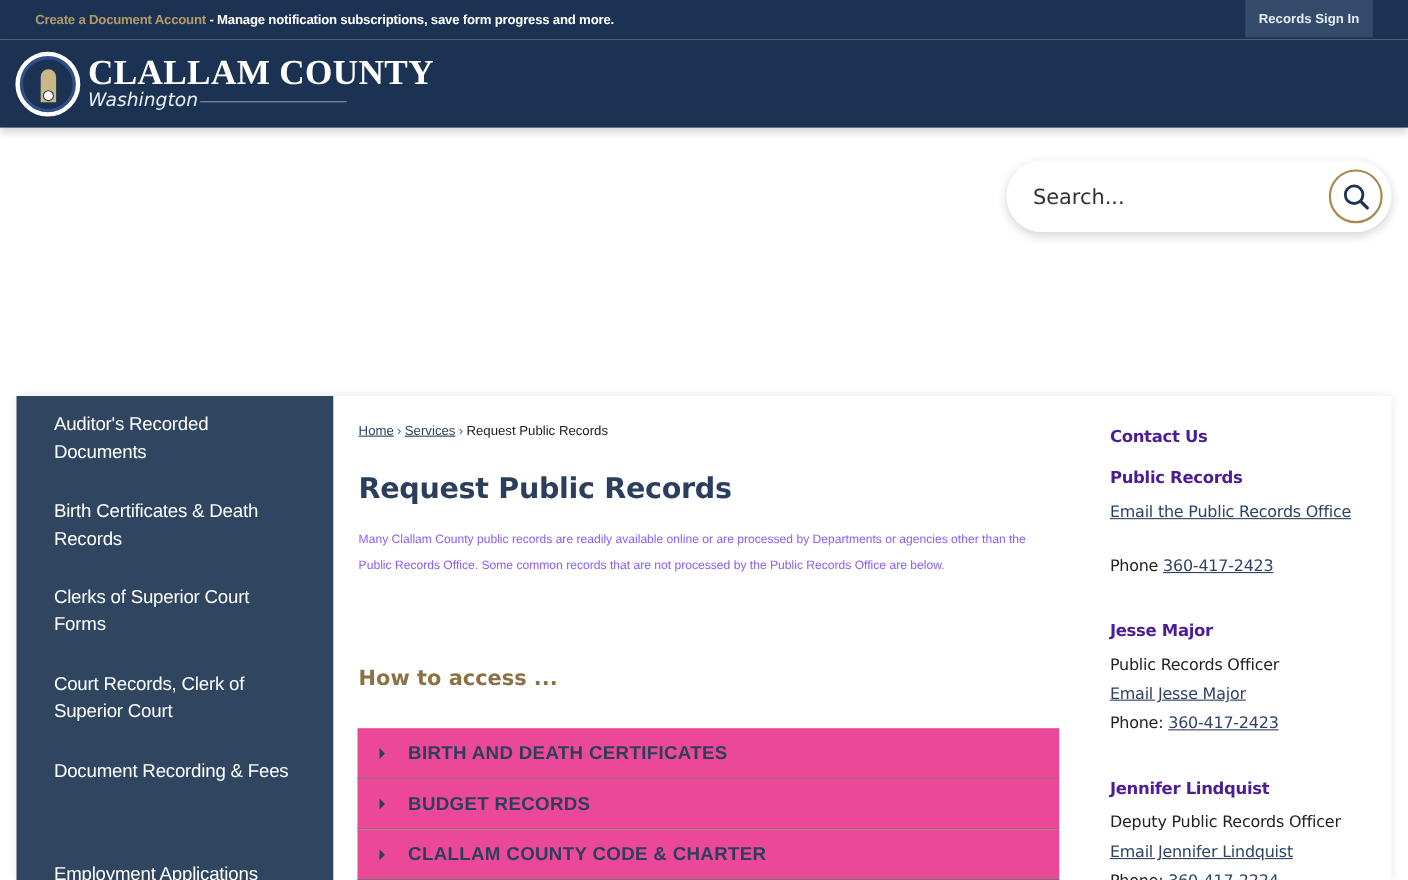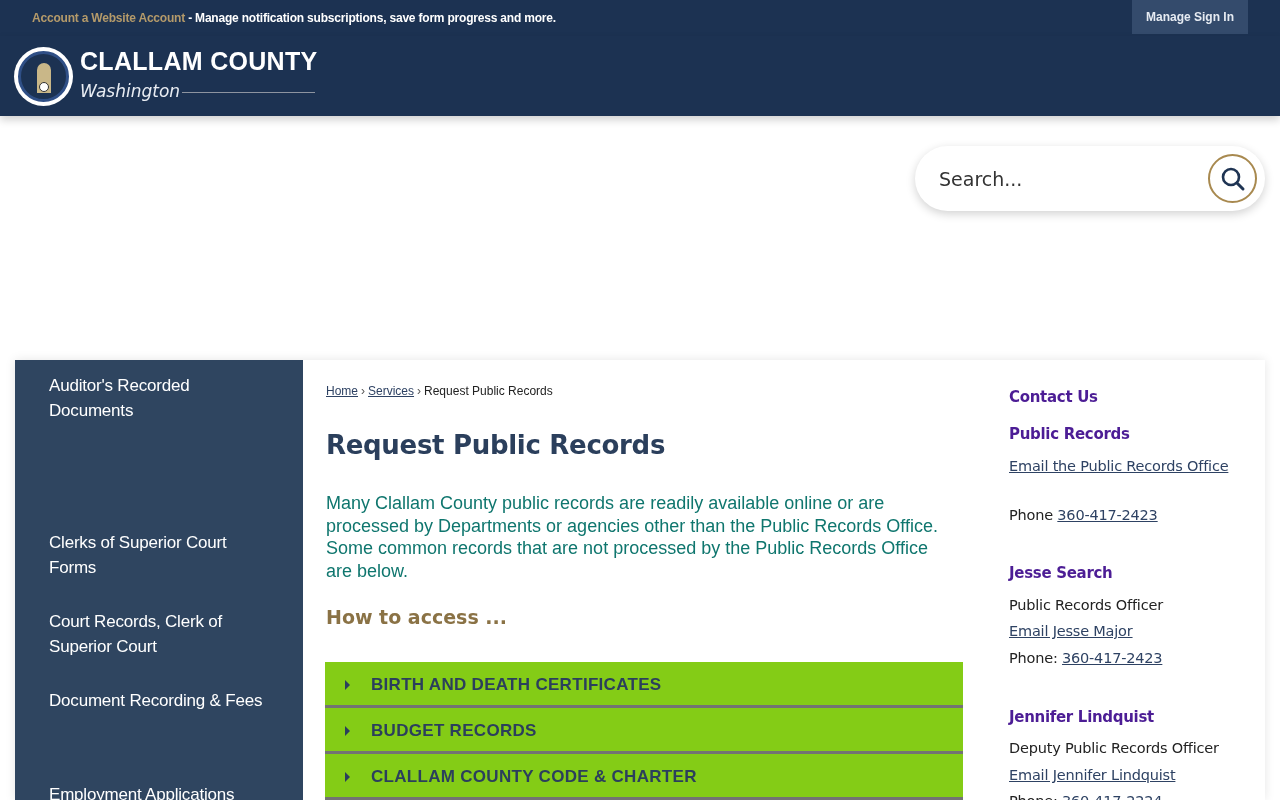--- a/index.html
+++ b/index.html
@@ -38,22 +38,22 @@
   }
   .seal-inner .tower {
     position: absolute; left: 16px; top: 9px; width: 14px; height: 30px;
     background: #c9b788; border-radius: 7px 7px 0 0;
   }
   .seal-inner .clock {
     position: absolute; left: 18px; top: 28px; width: 10px; height: 10px; border-radius: 50%;
     background: #fff; border: 1px solid #333;
   }
   .logo-title {
-    position: absolute; left: 66px; top: 0px; font-family: Liberation Sans, sans-serif;
-    font-weight: bold; font-size: 25px; color: #ffffff; letter-spacing: 0.3px; white-space: nowrap;
+    position: absolute; left: 66px; top: 0px; font-family: Liberation Serif, serif;
+    font-weight: bold; font-size: 32px; color: #ffffff; letter-spacing: 0.3px; white-space: nowrap;
   }
   .logo-sub {
     position: absolute; left: 66px; top: 34px; font-family: "DejaVu Sans", sans-serif;
     font-style: italic; font-size: 17px; color: #e9edf3; white-space: nowrap;
   }
   .logo-line { position: absolute; left: 168px; top: 45px; width: 133px; height: 1px; background: #8d94a0; }
 
   .mainnav { position: absolute; left: 330px; top: 0; height: 80px; width: 950px; }
   .mainnav .nav-item {
     position: absolute; top: 27px; font-family: "DejaVu Sans", sans-serif; font-weight: bold;
@@ -90,52 +90,52 @@
 
   .main { position: absolute; left: 326px; top: 360px; width: 640px; }
   .breadcrumb { position: absolute; left: 0; top: 24px; font-size: 12px; color: #222; white-space: nowrap; }
   .breadcrumb a { color: #2e4263; text-decoration: underline; }
   .breadcrumb .sep { color: #555; margin: 0 3px; }
   .page-title {
     position: absolute; left: 0; top: 70px; font-family: "DejaVu Sans", sans-serif; font-weight: bold;
     font-size: 26px; color: #2b3f5c; white-space: nowrap; letter-spacing: -0.3px;
   }
   .intro {
-    position: absolute; left: 0; top: 120px; width: 630px; font-size: 18px; line-height: 22.5px; color: #0f766e; margin-top: 12px;
+    position: absolute; left: 0; top: 120px; width: 630px; font-size: 11px; line-height: 22.5px; color: #8b5cf6;
   }
   .howto {
     position: absolute; left: 0; top: 246px; font-family: "DejaVu Sans", sans-serif; font-weight: bold;
     font-size: 19px; color: #8a7245; white-space: nowrap;
   }
   .accordion { position: absolute; left: -1px; top: 302px; width: 638px; }
   .acc-item {
-    position: relative; height: 46px; background: #84cc16; border-bottom: 3px solid #737373;
+    position: relative; height: 46px; background: #ec4899; border-bottom: 1px solid #737373;
   }
   .acc-item .caret {
     position: absolute; left: 20px; top: 18px; width: 0; height: 0;
     border-top: 5px solid transparent; border-bottom: 5px solid transparent; border-left: 5px solid #2b3f5c;
   }
   .acc-item .acc-label {
     position: absolute; left: 46px; top: 13px; font-size: 17px; font-weight: bold; color: #2b3f5c;
     letter-spacing: 0.3px; white-space: nowrap;
   }
 
   .contact { position: absolute; left: 1009px; top: 360px; width: 250px; font-family: "DejaVu Sans", sans-serif; }
   .contact .c-h2 { position: absolute; left: 0; font-weight: bold; font-size: 15px; color: #4c1d95; white-space: nowrap; letter-spacing: -0.3px; }
   .contact .c-txt { position: absolute; left: 0; font-size: 14.5px; color: #222; white-space: nowrap; letter-spacing: -0.2px; }
   .contact a { color: #2e4263; }
 </style>
 </head>
 <body>
 
 <div class="topbar">
   <div class="notice">
-    <a href="#">Account a Website Account</a><span> - Manage notification subscriptions, save form progress and more.</span>
-  </div>
-  <div class="signin">Manage Sign In</div>
+    <a href="#">Create a Document Account</a><span> - Manage notification subscriptions, save form progress and more.</span>
+  </div>
+  <div class="signin">Records Sign In</div>
 </div>
 
 <div class="header">
   <div class="logo">
     <div class="seal">
       <div class="seal-inner">
           <div class="tower"></div>
           <div class="clock"></div>
         </div>
     </div>
@@ -152,20 +152,21 @@
       <circle cx="11" cy="11" r="8" fill="none" stroke="#1f3453" stroke-width="2.6"></circle>
       <line x1="17" y1="17" x2="23" y2="23" stroke="#1f3453" stroke-width="3" stroke-linecap="round"></line>
     </svg>
   </div>
 </div>
 
 <div class="content-card"></div>
 
 <div class="sidebar">
   <div class="side-item" style="top:13px">Auditor's Recorded Documents</div>
+  <div class="side-item" style="top:92px">Birth Certificates &amp; Death Records</div>
   <div class="side-item" style="top:170px">Clerks of Superior Court Forms</div>
   <div class="side-item" style="top:249px">Court Records, Clerk of Superior Court</div>
   <div class="side-item" style="top:328px">Document Recording &amp; Fees</div>
   <div class="side-item" style="top:422px; width:240px">Employment Applications</div>
 </div>
 
 <div class="main">
   <div class="breadcrumb">
     <a href="#">Home</a><span class="sep">›</span><a href="#">Services</a><span class="sep">›</span><span>Request Public Records</span>
   </div>
@@ -187,21 +188,21 @@
     </div>
   </div>
 </div>
 
 <div class="contact">
   <div class="c-h2" style="top:28px">Contact Us</div>
   <div class="c-h2" style="top:65px">Public Records</div>
   <div class="c-txt" style="top:98px"><a href="#">Email the Public Records Office</a></div>
   <div class="c-txt" style="top:147px"><span>Phone </span><a href="#">360-417-2423</a></div>
 
-  <div class="c-h2" style="top:204px">Jesse Search</div>
+  <div class="c-h2" style="top:204px">Jesse Major</div>
   <div class="c-txt" style="top:237px">Public Records Officer</div>
   <div class="c-txt" style="top:263px"><a href="#">Email Jesse Major</a></div>
   <div class="c-txt" style="top:290px"><span>Phone: </span><a href="#">360-417-2423</a></div>
 
   <div class="c-h2" style="top:348px">Jennifer Lindquist</div>
   <div class="c-txt" style="top:380px">Deputy Public Records Officer</div>
   <div class="c-txt" style="top:407px"><a href="#">Email Jennifer Lindquist</a></div>
   <div class="c-txt" style="top:433px"><span>Phone: </span><a href="#">360-417-2224</a></div>
 </div>
 

